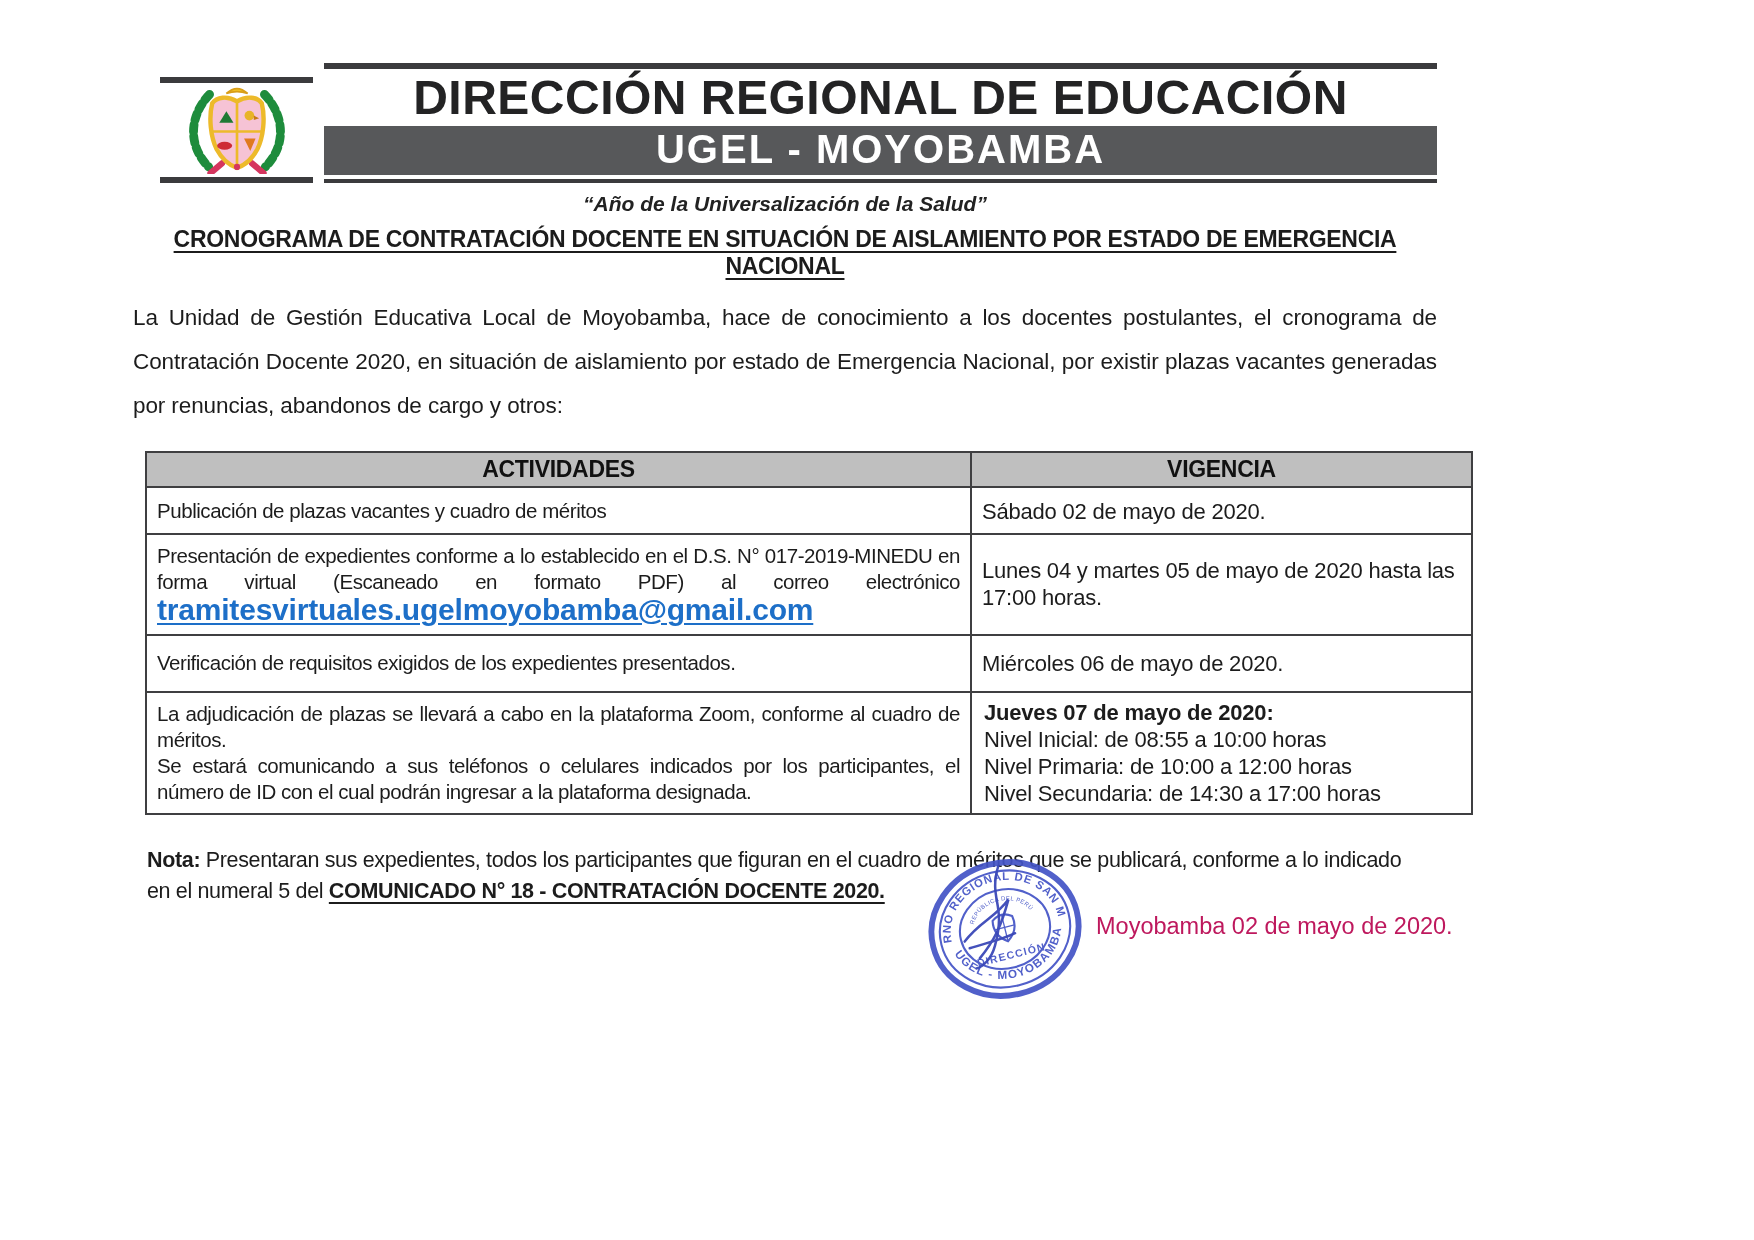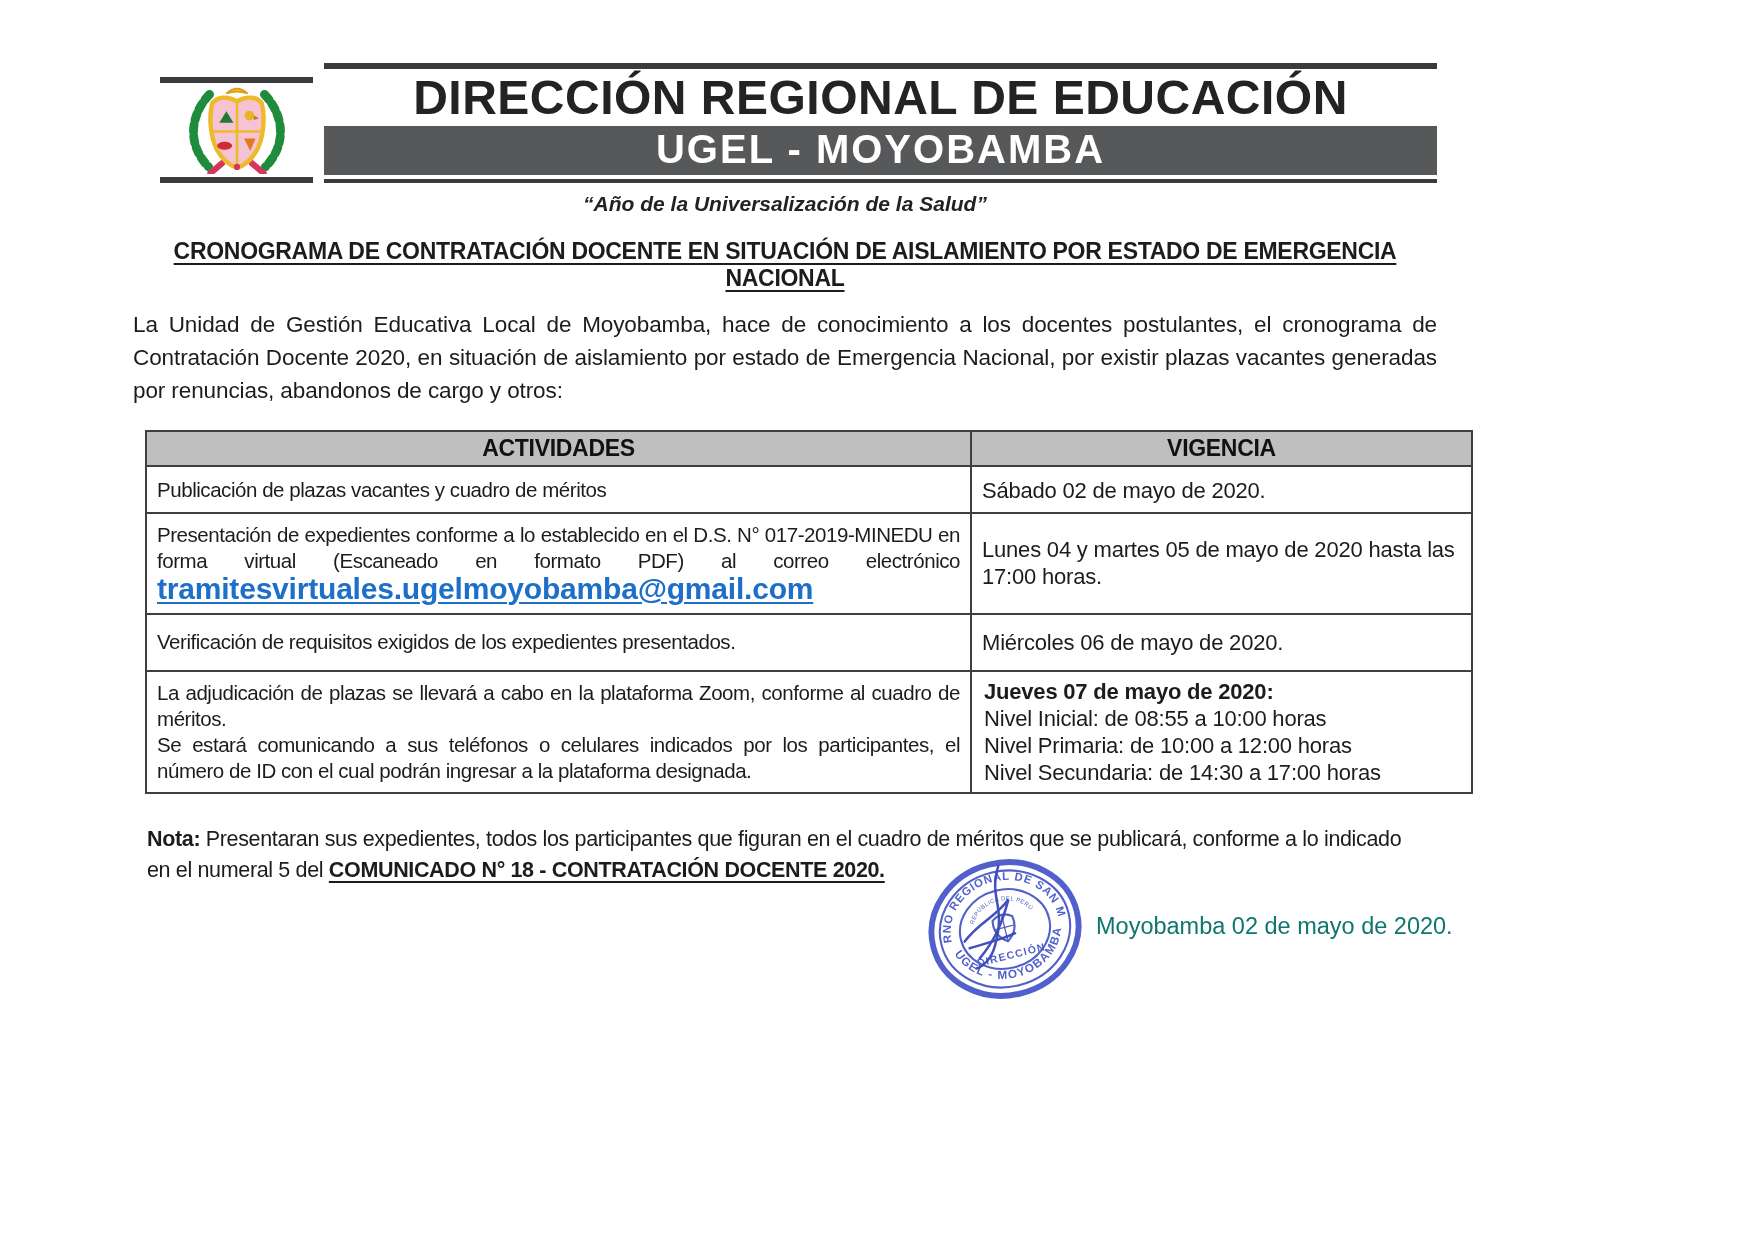--- a/index.html
+++ b/index.html
@@ -31,26 +31,26 @@
     text-align:center; font-style:italic; font-weight:600; font-size:21px;
     margin-top:9px; color:#222;
   }
 
   .doc-title {
     text-align:center; font-weight:bold; font-size:27px; margin-top:26px;
     letter-spacing:-0.3px;
     text-decoration:underline; text-decoration-thickness:2.5px; text-underline-offset:5px;
   }
   .doc-subtitle {
-    text-align:center; font-weight:bold; font-size:23px; margin-top:22px;
+    text-align:center; font-weight:bold; font-size:23px; margin-top:10px;
     letter-spacing:-0.3px;
     text-decoration:underline; text-decoration-thickness:2px; text-underline-offset:4px;
   }
   .intro {
-    margin-top:16px; font-size:22.5px; line-height:33px; text-align:justify;
+    margin-top:16px; font-size:22.5px; line-height:44px; text-align:justify;
     letter-spacing:-0.1px;
   }
 
   
   table.schedule {
     border-collapse:collapse; table-layout:fixed; margin:17px 8px 0 12px;
     width:1290px;
   }
   .schedule th, .schedule td { border:2px solid #3f3f41; }
   .schedule th {
@@ -79,21 +79,21 @@
     letter-spacing:-0.35px;
   }
   .nota b { letter-spacing:-0.35px; }
   .nota-link {
     font-weight:bold; text-decoration:underline;
     text-decoration-thickness:2px; text-underline-offset:4px;
   }
 
   
   .stamp-wrap { position:absolute; left:921px; top:840px; width:168px; height:178px; }
-  .date-line { position:absolute; left:1096px; top:913px; font-size:23.5px; color:#0f766e; }
+  .date-line { position:absolute; left:1096px; top:913px; font-size:23.5px; color:#be185d; }
 </style>
 </head>
 <body>
 
 <div class="page">
   <div class="content">
 
     <div class="header">
       <div class="logo-box">
         <span>

